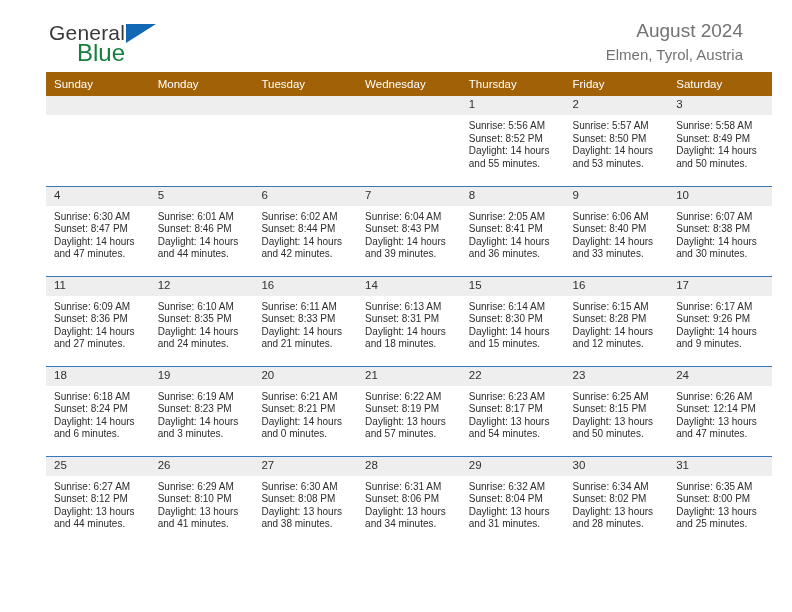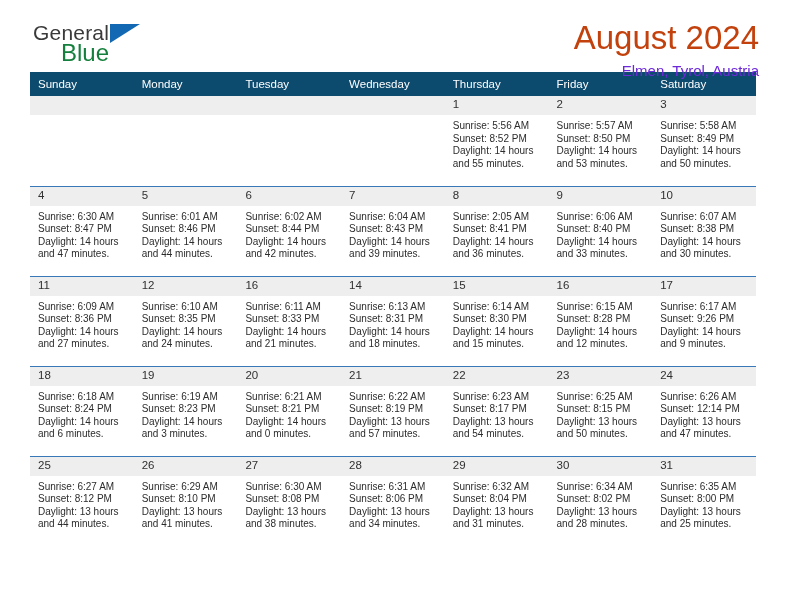--- a/index.html
+++ b/index.html
@@ -12,21 +12,21 @@
     background: #ffffff;
     font-family: "Liberation Sans", sans-serif;
     color: #222222;
     overflow: hidden;
   }
   .page {
     position: relative;
     width: 792px;
     height: 544px;
     box-sizing: border-box;
-    padding: 0 30px;
+    padding: 0 46px;
   }
 
   
   .header {
     position: relative;
     height: 72px;
     padding-top: 18px;
     box-sizing: border-box;
   }
   .brand {
@@ -61,41 +61,41 @@
     display: block;
     line-height: 1.05;
   }
   .title-block {
     position: absolute;
     right: 3px;
     top: 20px;
     text-align: right;
   }
   .title-main {
-    font-size: 33px;
-    color: #c2410c;
+    font-size: 19px;
+    color: #737373;
     font-weight: normal;
     line-height: 1.12;
     white-space: nowrap;
   }
   .title-sub {
     font-size: 15px;
-    color: #6d28d9;
+    color: #737373;
     margin-top: 5px;
     white-space: nowrap;
   }
 
   
   .calendar {
     width: 726px;
     border-collapse: collapse;
     table-layout: fixed;
   }
   .calendar th {
-    background: #0c4a6e;
+    background: #a16207;
     color: #ffffff;
     font-size: 11.5px;
     font-weight: normal;
     text-align: left;
     padding: 6px 0 6px 8px;
     height: 20px;
     box-sizing: border-box;
   }
   .calendar td {
     vertical-align: top;

